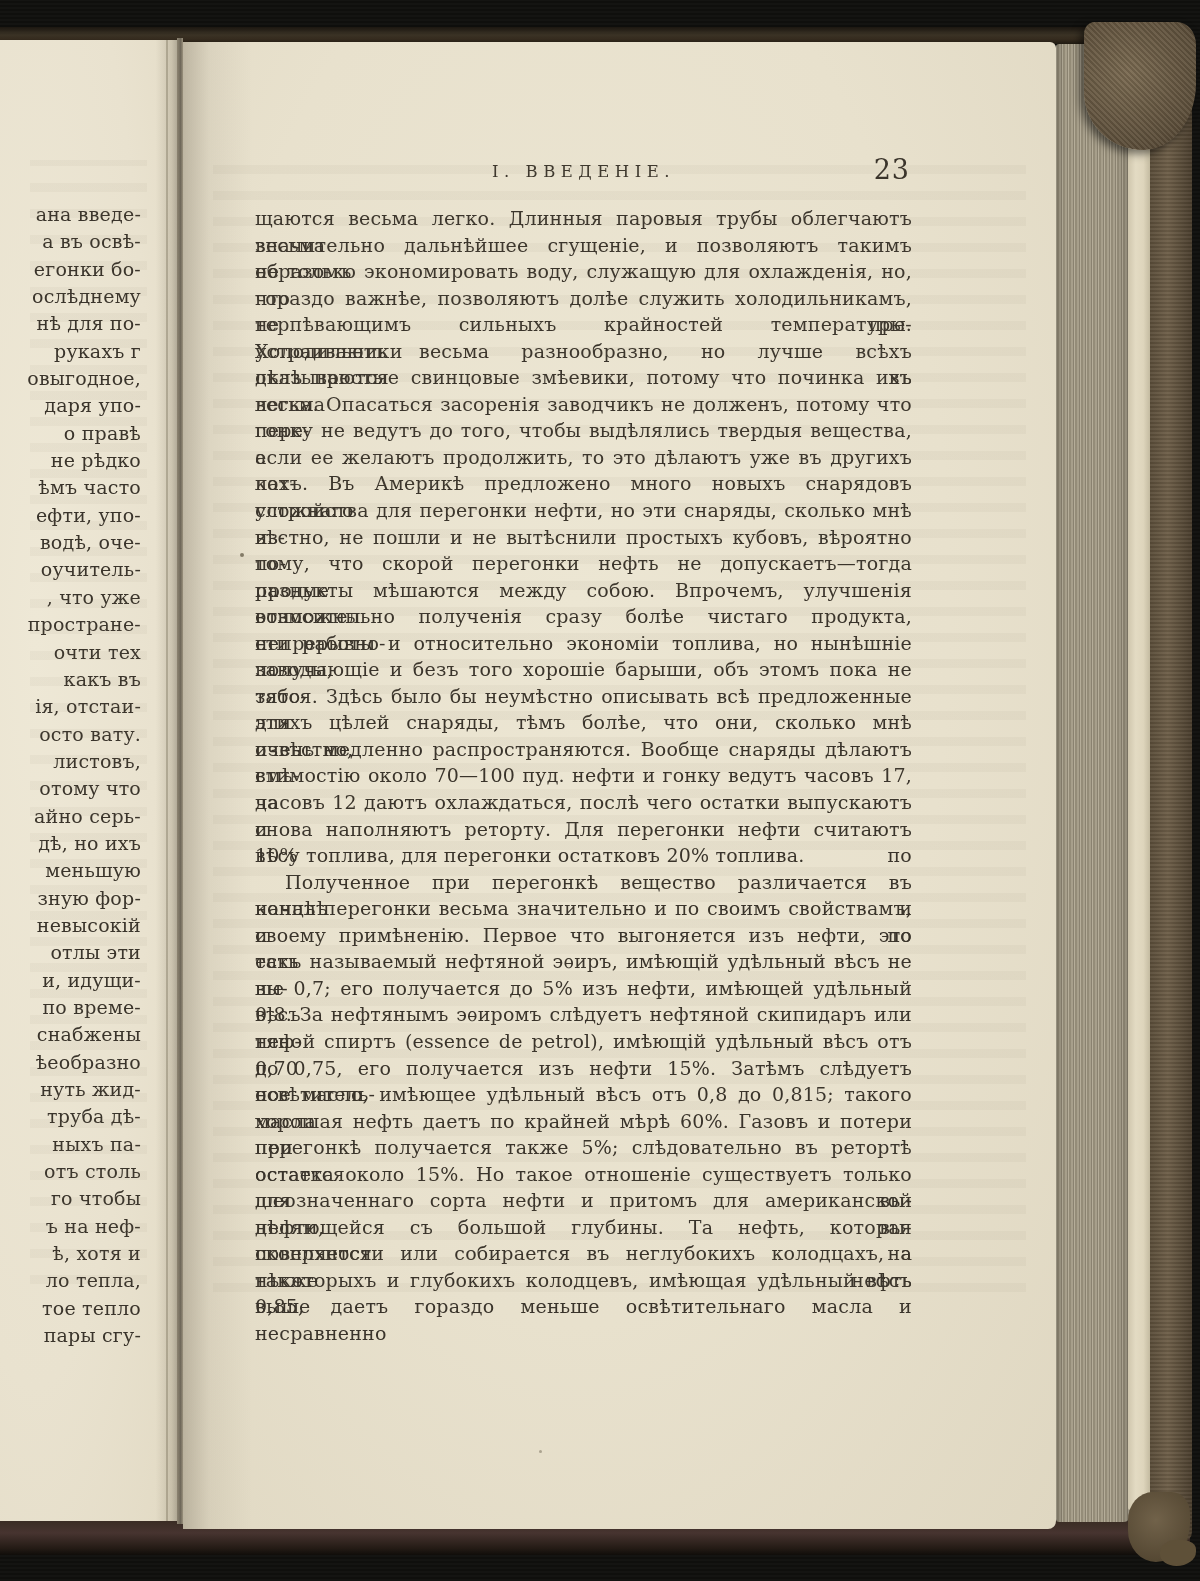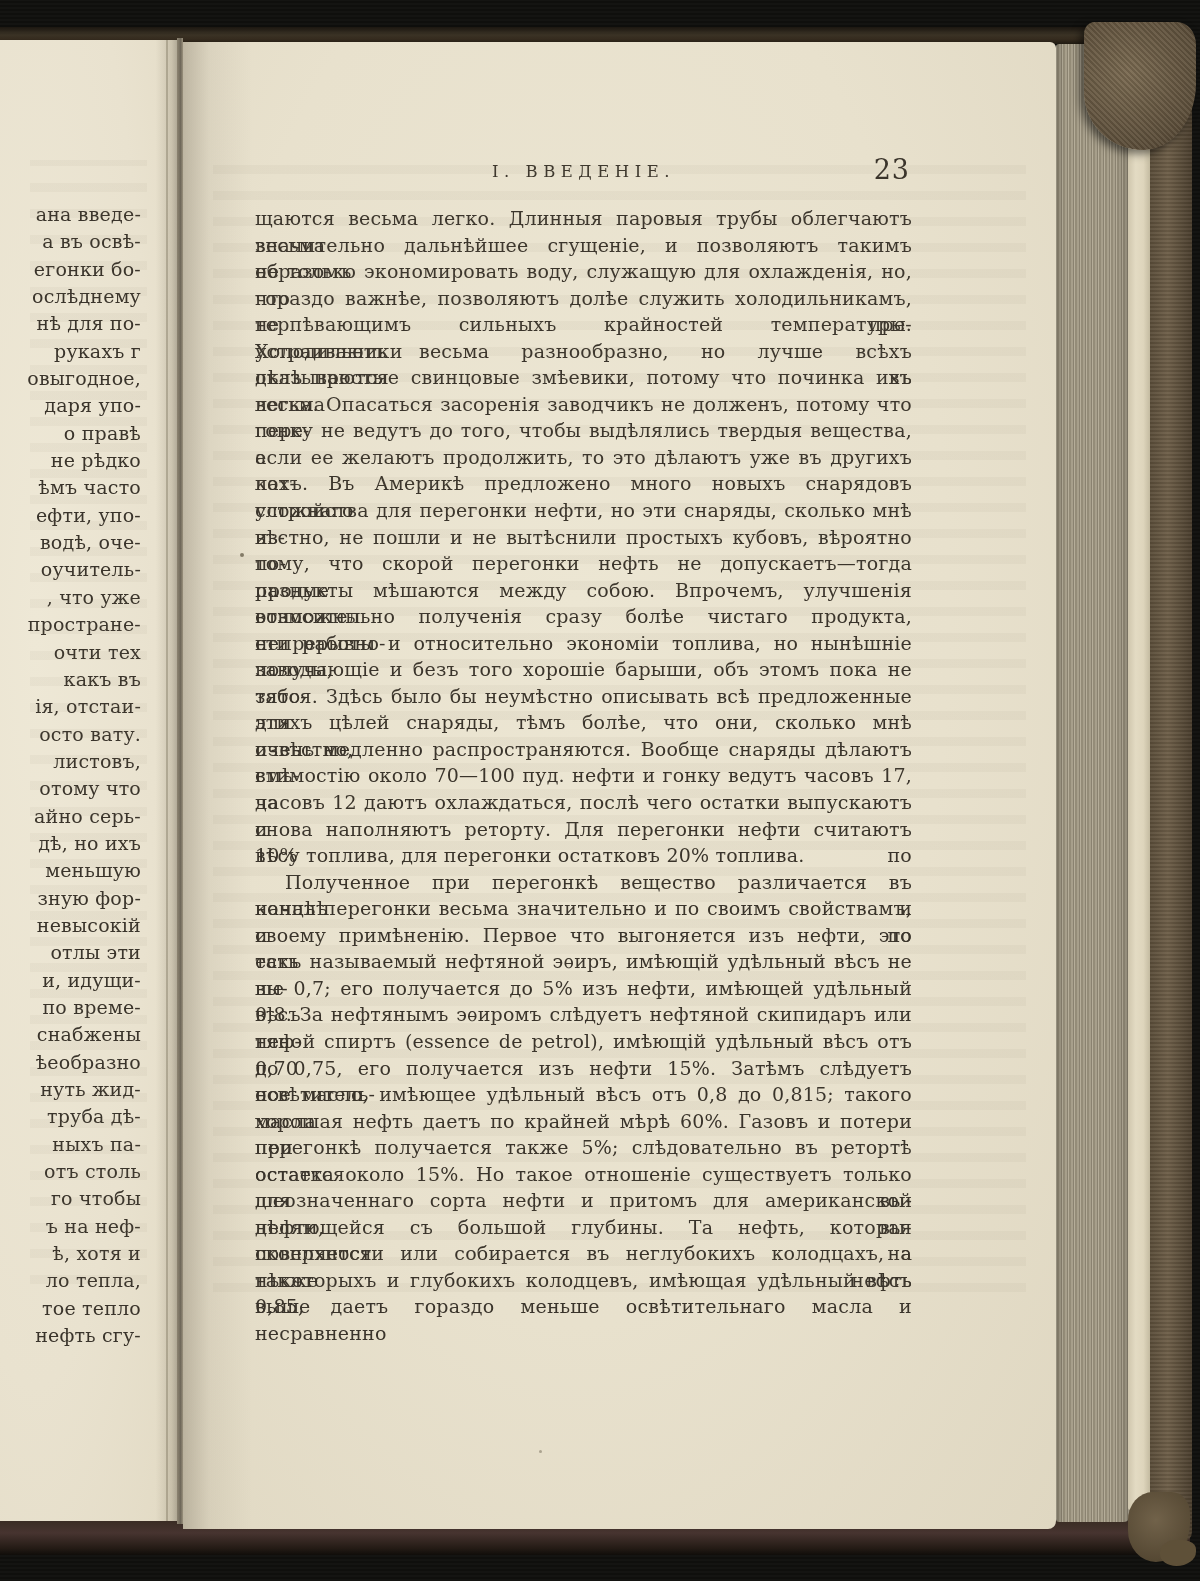--- a/index.html
+++ b/index.html
@@ -168,21 +168,21 @@
         <div class="ln ink">ѣеобразно</div>
         <div class="ln ink">нуть жид-</div>
         <div class="ln ink">труба дѣ-</div>
         <div class="ln ink">ныхъ па-</div>
         <div class="ln ink">отъ столь</div>
         <div class="ln ink">го чтобы</div>
         <div class="ln ink">ъ на неф-</div>
         <div class="ln ink">ѣ, хотя и</div>
         <div class="ln ink">ло тепла,</div>
         <div class="ln ink">тое тепло</div>
-        <div class="ln ink">нефть сгу-</div>
+        <div class="ln ink">пары сгу-</div>
       </div>
   </div>
 
   <div class="seam"></div>
 
   <div class="page-right">
     <div class="header-row">
       <div class="header-title">I. ВВЕДЕНІЕ.</div>
       <div class="page-number">23</div>
     </div>

